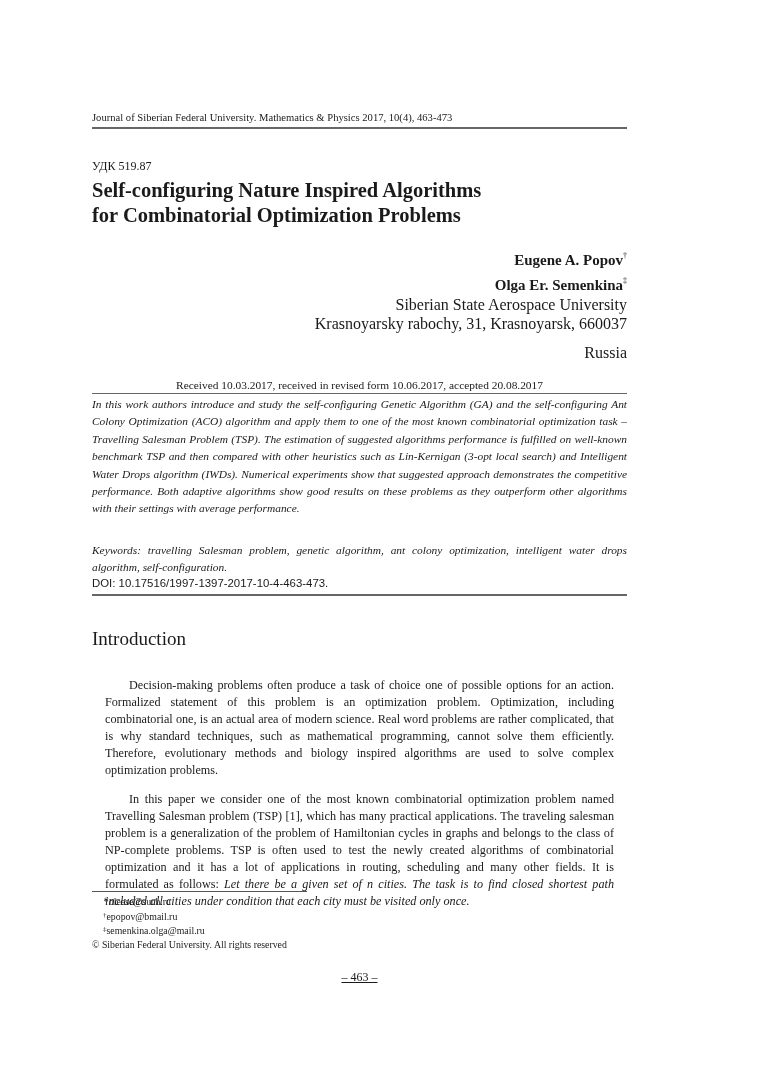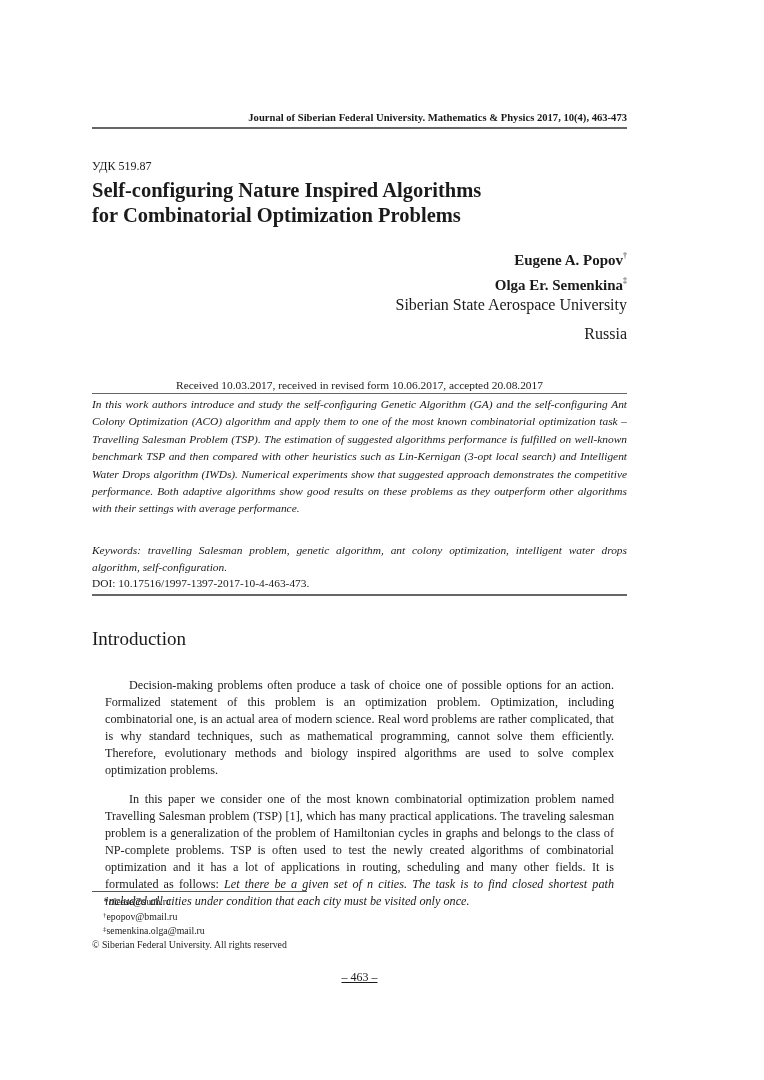--- a/index.html
+++ b/index.html
@@ -1,31 +1,31 @@
 <!DOCTYPE html>
 <html><head>
 <meta charset="utf-8">
 <style>
   html, body { margin: 0; padding: 0; background: #ffffff; }
   body { width: 764px; height: 1080px; position: relative; overflow: hidden;
          font-family: "DejaVu Serif", "Liberation Serif", serif; color: #1a1a1a; }
   .abs { position: absolute; }
-  .running-head { left: 92px; width: 535px; top: 112px; text-align: right; font-size: 10.6px; font-family: "Liberation Serif", serif; font-weight: bold; }
+  .running-head { left: 92px; width: 535px; top: 112px; text-align: left; font-size: 10.6px; font-family: "Liberation Serif", serif; }
   .rule { position: absolute; left: 92px; width: 535px; background: #666; }
   .udk { left: 92px; top: 159px; font-size: 12px; font-family: "Liberation Serif", serif; }
   .title { left: 92px; top: 178px; font-size: 20.5px; font-weight: bold; line-height: 25px; font-family: "Liberation Serif", serif; }
   .authors { right: 137px; top: 246px; text-align: right; font-family: "Liberation Serif", serif; }
   .author { font-size: 15px; font-weight: bold; line-height: 20.5px; }
   .author sup { font-size: 8px; font-weight: normal; vertical-align: 7px; }
   .aff { font-size: 16px; line-height: 19px; }
   .aff.country { margin-top: 10px; }
   .received { left: 92px; width: 535px; top: 379px; text-align: center; font-size: 11.4px; font-family: "Liberation Serif", serif; }
   .abstract { left: 92px; width: 535px; top: 396px; font-size: 11.4px; line-height: 17.4px; font-style: italic; text-align: justify; font-family: "Liberation Serif", serif; }
   .keywords { left: 92px; width: 535px; top: 542px; font-size: 11.4px; line-height: 17.4px; font-style: italic; text-align: justify; font-family: "Liberation Serif", serif; }
-  .doi { left: 92px; top: 577px; font-size: 11.4px; font-family: Liberation Serif, serif; }
+  .doi { left: 92px; top: 577px; font-size: 11.4px; font-family: Liberation Sans, sans-serif; }
   .section { left: 92px; top: 628px; font-size: 19px; font-family: "Liberation Serif", serif; }
   .body { left: 92px; width: 535px; top: 664px; font-size: 12.2px; line-height: 16.9px; text-align: justify; font-family: "Liberation Serif", serif; }
   .body p { margin: 13px; text-indent: 24px; }
   .body em { font-style: italic; }
   .fnrule { position: absolute; left: 92px; width: 215px; top: 891px; height: 1px; background: #555; }
   .footnotes { left: 92px; top: 894px; font-size: 9.8px; line-height: 13.6px; font-family: "Liberation Serif", serif; }
   .footnotes .fn { padding-left: 11px; }
   .footnotes sup { font-size: 7px; vertical-align: 3px; }
   .pagenum { left: 92px; width: 535px; top: 970px; text-align: center; font-size: 12px; font-family: "Liberation Serif", serif; text-decoration: underline; }
 </style>
@@ -39,20 +39,21 @@
 
 <div class="abs title">
   <div>Self-configuring Nature Inspired Algorithms</div>
   <div>for Combinatorial Optimization Problems</div>
 </div>
 
 <div class="abs authors">
   <div class="author"><span>Eugene A. Popov</span><sup>†</sup></div>
   <div class="author"><span>Olga Er. Semenkina</span><sup>‡</sup></div>
   <div class="aff">Siberian State Aerospace University</div>
+  <div class="aff">Krasnoyarsky rabochy, 31, Krasnoyarsk, 660037</div>
   <div class="aff country">Russia</div>
 </div>
 
 <div class="abs received">Received 10.03.2017, received in revised form 10.06.2017, accepted 20.08.2017</div>
 <div class="rule" style="top:393px;height:1px;"></div>
 
 <div class="abs abstract">In this work authors introduce and study the self-configuring Genetic Algorithm (GA) and the self-configuring Ant Colony Optimization (ACO) algorithm and apply them to one of the most known combinatorial optimization task – Travelling Salesman Problem (TSP). The estimation of suggested algorithms performance is fulfilled on well-known benchmark TSP and then compared with other heuristics such as Lin-Kernigan (3-opt local search) and Intelligent Water Drops algorithm (IWDs). Numerical experiments show that suggested approach demonstrates the competitive performance. Both adaptive algorithms show good results on these problems as they outperform other algorithms with their settings with average performance.</div>
 <div class="abs keywords">Keywords: travelling Salesman problem, genetic algorithm, ant colony optimization, intelligent water drops algorithm, self-configuration.</div>
 <div class="abs doi">DOI: 10.17516/1997-1397-2017-10-4-463-473.</div>
 <div class="rule" style="top:594px;height:2px;"></div>

